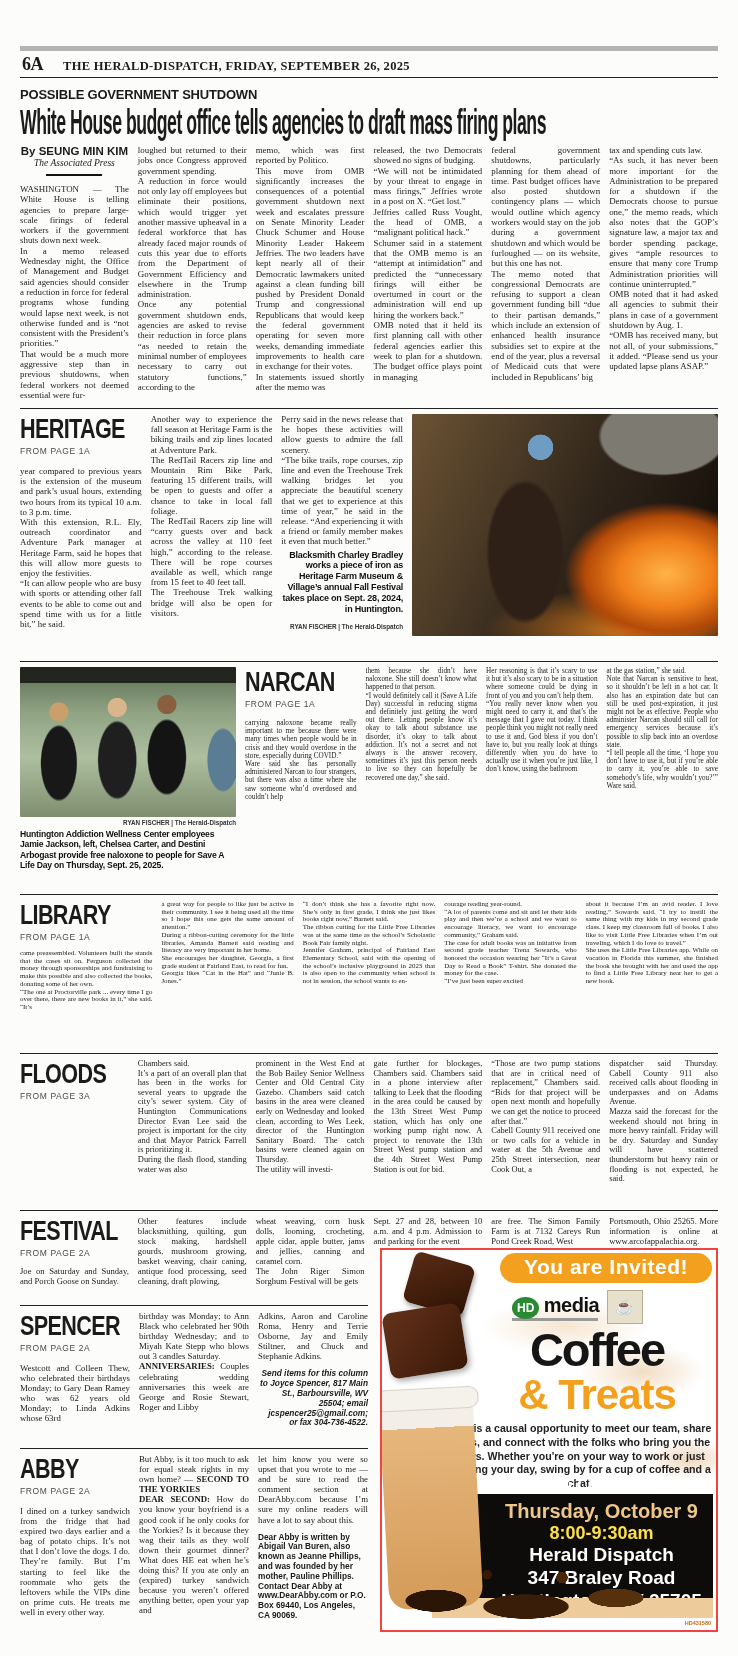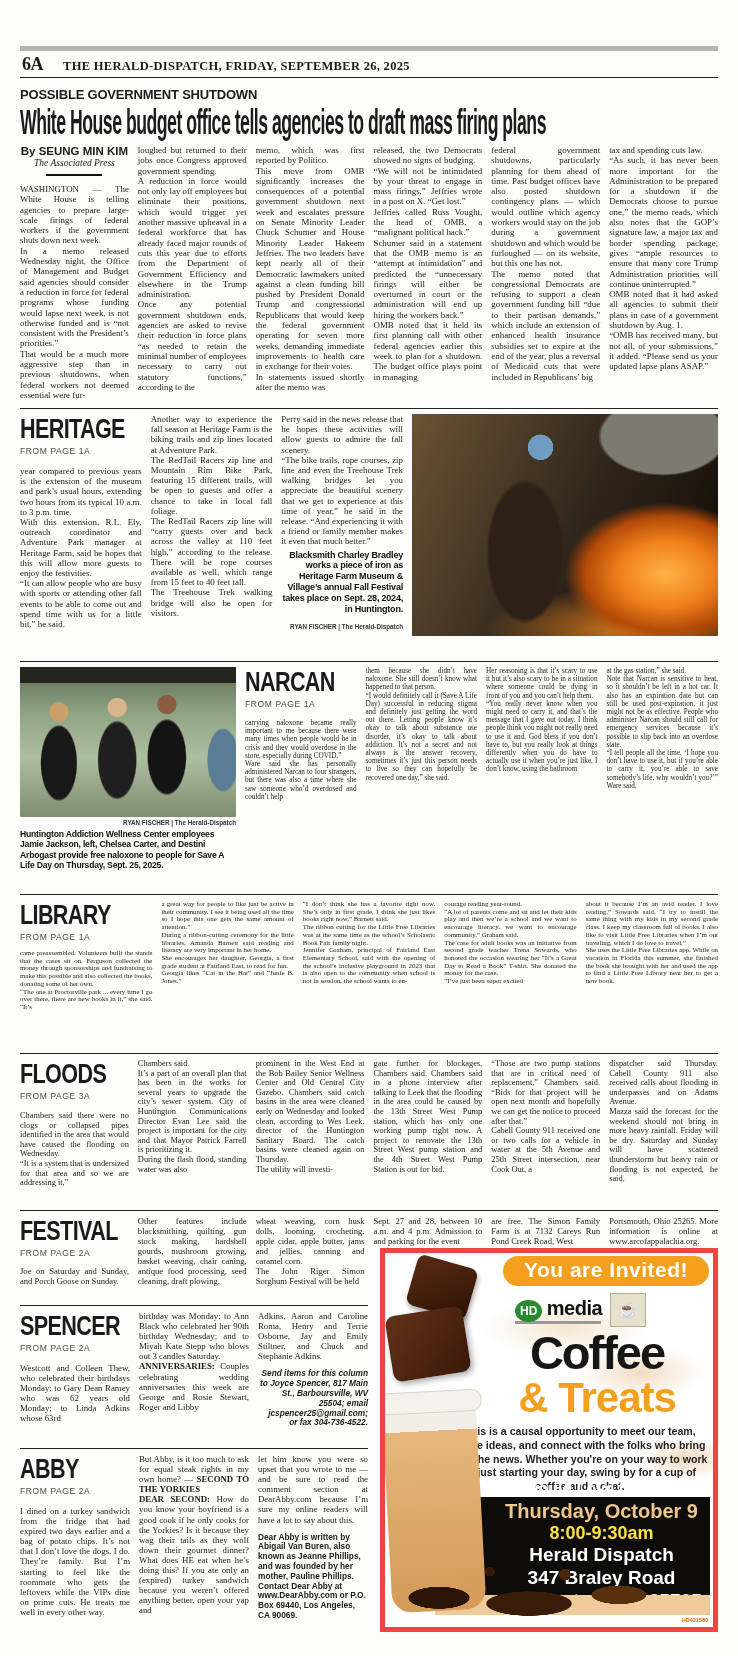--- a/index.html
+++ b/index.html
@@ -80,21 +80,21 @@
   .bottom-left{flex:0 0 348px;}
   .spencer{height:136px;}
   .abby{height:222px;}
   .bottom-left .body{font-size:8.8px;line-height:10.1px;}
   .contact{font-family:"Liberation Sans",sans-serif;font-weight:700;font-style:italic;
            font-size:8.3px;line-height:1.18;margin:8px 0 0;text-align:right;}
   .abby-footer{font-family:"Liberation Sans",sans-serif;font-weight:700;font-size:8.3px;
                line-height:1.18;margin:8px 0 0;text-align:left;}
   
   .ad{position:relative;flex:1;height:384px;margin-top:-50px;background:#fff;
-      border:5px solid #ef4444;box-sizing:border-box;overflow:hidden;z-index:3;
+      border:2px solid #ef4444;box-sizing:border-box;overflow:hidden;z-index:3;
       font-family:"Liberation Sans",sans-serif;}
   .ad-splash-bg{position:absolute;inset:0;
      background:
        radial-gradient(ellipse 90px 40px at 78% 32%, #f2ddc4 0%, rgba(255,255,255,0) 70%),
        radial-gradient(ellipse 70px 30px at 92% 55%, #eed8bd 0%, rgba(255,255,255,0) 70%),
        radial-gradient(ellipse 120px 40px at 55% 20%, #f6e6d1 0%, rgba(255,255,255,0) 70%);}
   .ad-banner{position:absolute;top:3px;left:118px;right:4px;background:#f4a01f;color:#fff;
              font-weight:800;font-size:21px;text-align:center;border-radius:16px;
              padding:2px 0 4px;letter-spacing:.5px;}
   .ad-logos{position:absolute;top:40px;left:130px;display:flex;align-items:center;gap:8px;}
@@ -281,22 +281,20 @@
 She uses the Little Free Libraries app. While on vacation in Florida this summer, she finished the book she brought with her and used the app to find a Little Free Library near her to get a new book.</p>
         </div>
     </div>
   </div>
 
   <div class="section floods">
     <div class="cols">
       <div class="col">
         <h2 class="sec-title">FLOODS</h2>
         <div class="sec-from">FROM PAGE 3A</div>
-        <p class="body">Chambers said there were no clogs or collapsed pipes identified in the area that would have caused the flooding on Wednesday.
-“It is a system that is undersized for that area and so we are addressing it,”</p>
       </div>
       <div class="col">
           <p class="body">Chambers said.
 It’s a part of an overall plan that has been in the works for several years to upgrade the city’s sewer system. City of Huntington Communications Director Evan Lee said the project is important for the city and that Mayor Patrick Farrell is prioritizing it.
 During the flash flood, standing water was also</p>
         </div>
       <div class="col">
           <p class="body">prominent in the West End at the Bob Bailey Senior Wellness Center and Old Central City Gazebo. Chambers said catch basins in the area were cleaned early on Wednesday and looked clean, according to Wes Leek, director of the Huntington Sanitary Board. The catch basins were cleaned again on Thursday.
 The utility will investi-</p>
         </div>
@@ -319,21 +317,21 @@
       <div class="col">
         <h2 class="sec-title">FESTIVAL</h2>
         <div class="sec-from">FROM PAGE 2A</div>
         <p class="body">Joe on Saturday and Sunday, and Porch Goose on Sunday.</p>
       </div>
       <div class="col">
           <p class="body">Other features include blacksmithing, quilting, gun stock making, hardshell gourds, mushroom growing, basket weaving, chair caning, antique food processing, seed cleaning, draft plowing,</p>
         </div>
       <div class="col">
           <p class="body">wheat weaving, corn husk dolls, looming, crocheting, apple cidar, apple butter, jams and jellies, canning and caramel corn.
-The John Riger Simon Sorghum Festival will be held</p>
+The John Riger Simon Sorghum Festival will be gets</p>
         </div>
       <div class="col">
           <p class="body">Sept. 27 and 28, between 10 a.m. and 4 p.m. Admission to and parking for the event</p>
         </div>
       <div class="col">
           <p class="body">are free. The Simon Family Farm is at 7132 Careys Run Pond Creek Road, West</p>
         </div>
       <div class="col">
           <p class="body">Portsmouth, Ohio 25265. More information is online at www.arcofappalachia.org.</p>
         </div>

